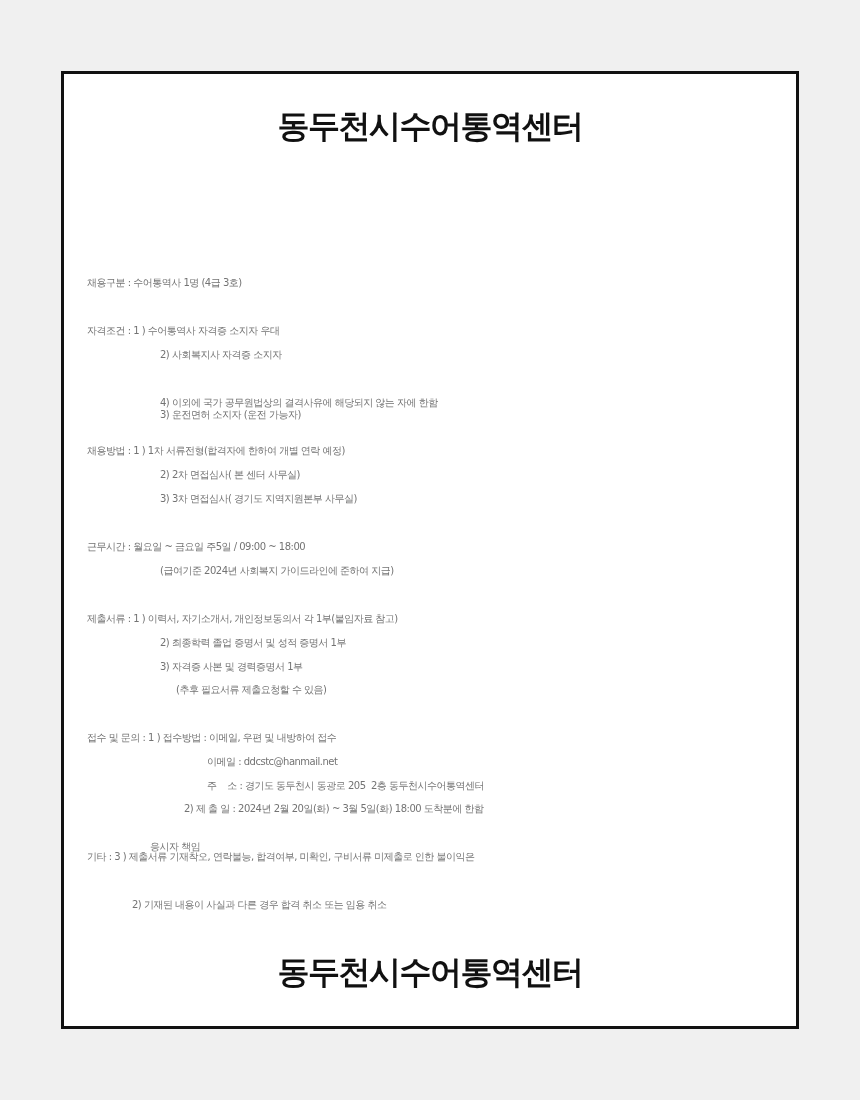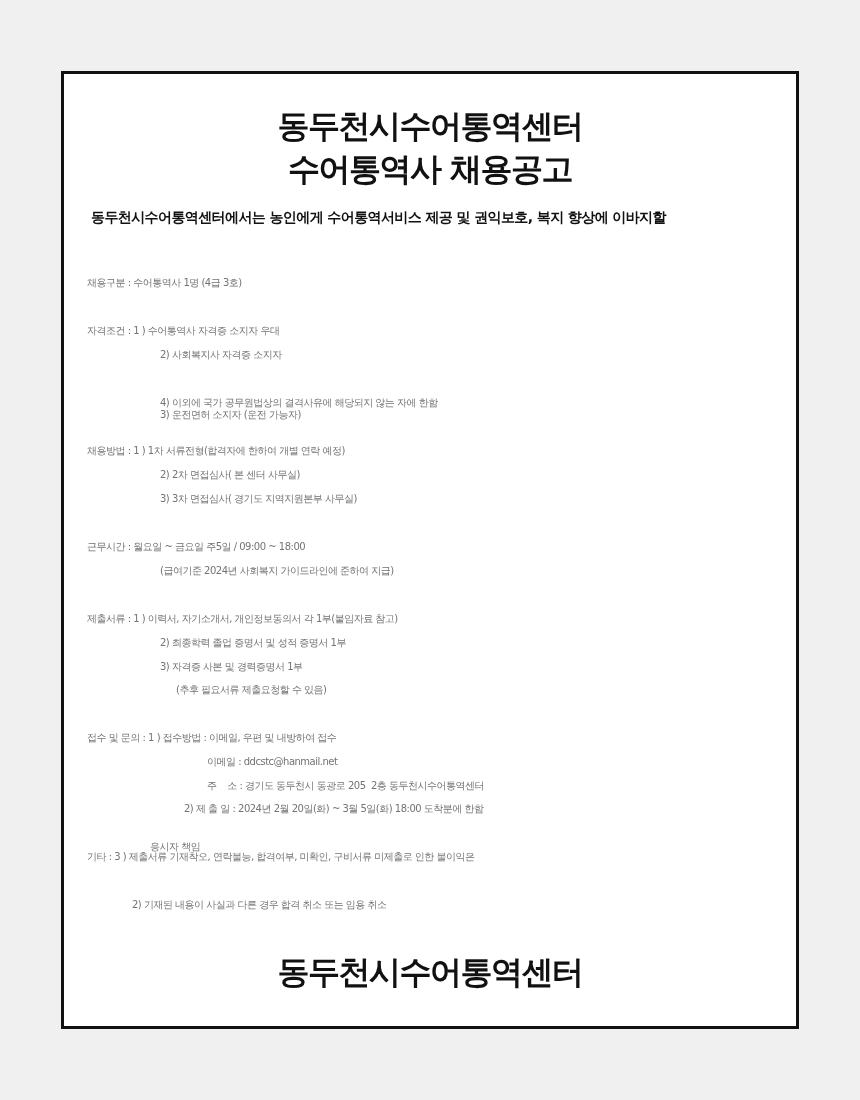--- a/index.html
+++ b/index.html
@@ -55,24 +55,22 @@
     line-height: 40px;
     color: #111;
   }
 </style>
 </head>
 <body>
 
 <div class="notice">
 
   <div class="title" style="top:32px;">동두천시수어통역센터</div>
-  <div class="title" style="top:75px;">수어통역사 채용공고</div>
 
   <div class="intro" style="top:132px;">
-    <div>동두천시수어통역센터에서는 농인에게 수어통역서비스 제공 및 권익보호, 복지 향상에 이바지할</div>
   </div>
 
   <div class="ln" style="left:23px; top:199px;">채용구분 : 수어통역사 1명 (4급 3호)</div>
 
   <div>
     <div class="ln" style="left:23px; top:247px;">자격조건 : 1 ) 수어통역사 자격증 소지자 우대</div>
     <div class="ln" style="left:96px; top:271px;">2) 사회복지사 자격증 소지자</div>
     <div class="ln" style="left:96px; top:295px;margin-top:36px;">3) 운전면허 소지자 (운전 가능자)</div>
     <div class="ln" style="left:96px; top:319px;">4) 이외에 국가 공무원법상의 결격사유에 해당되지 않는 자에 한함</div>
   </div>

